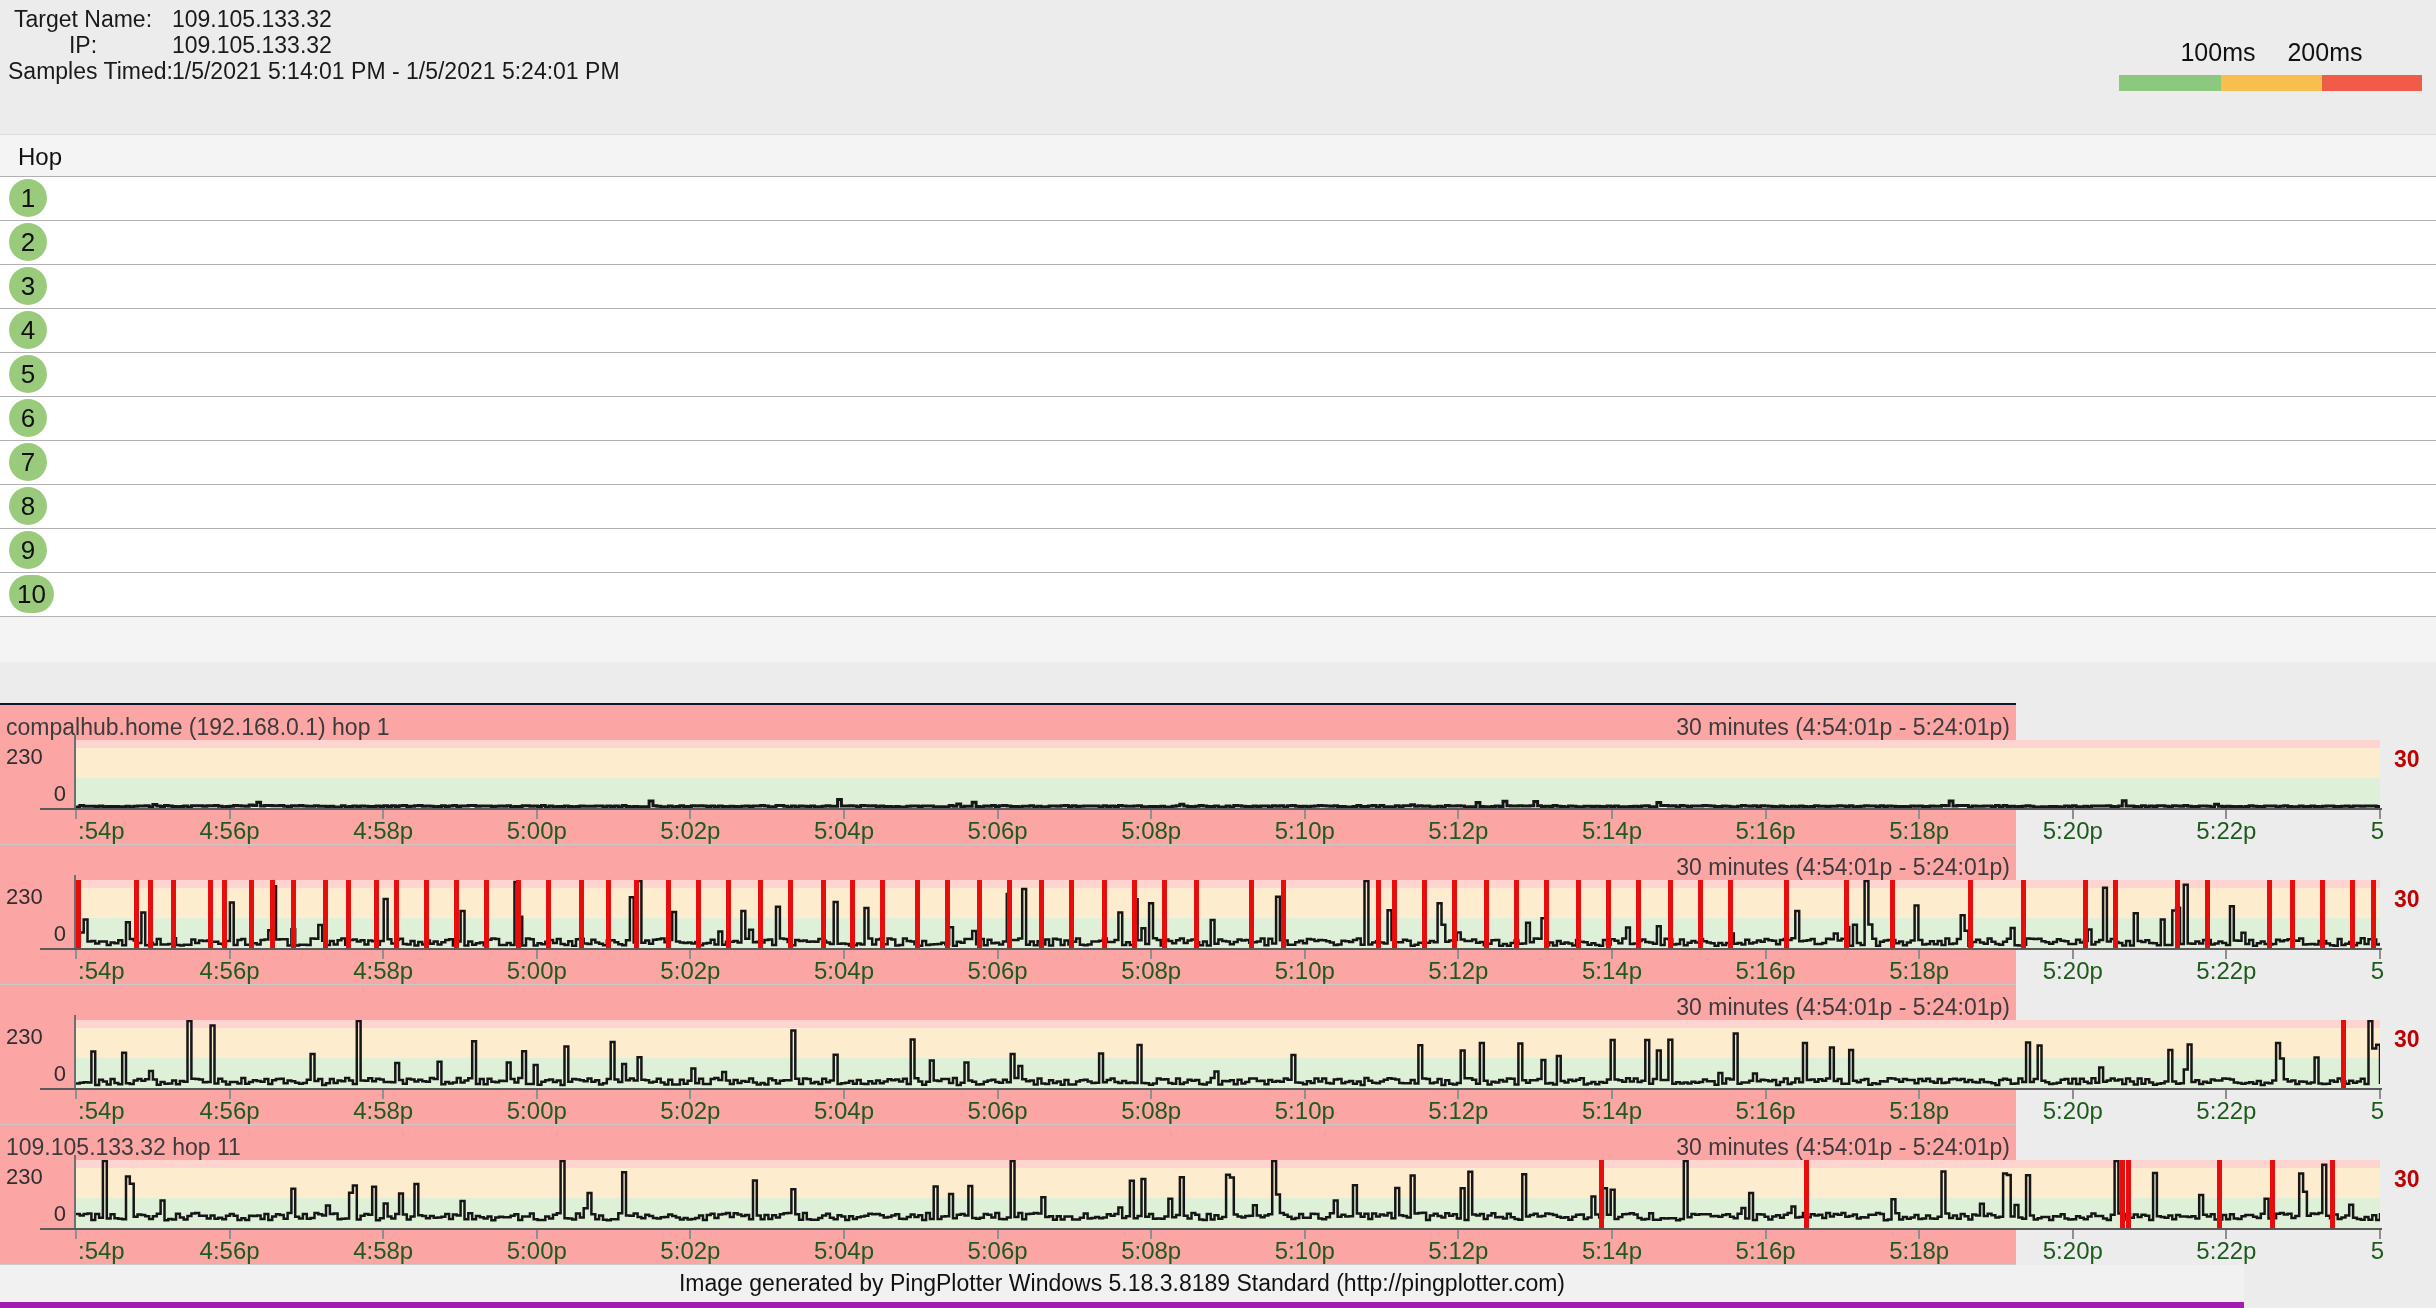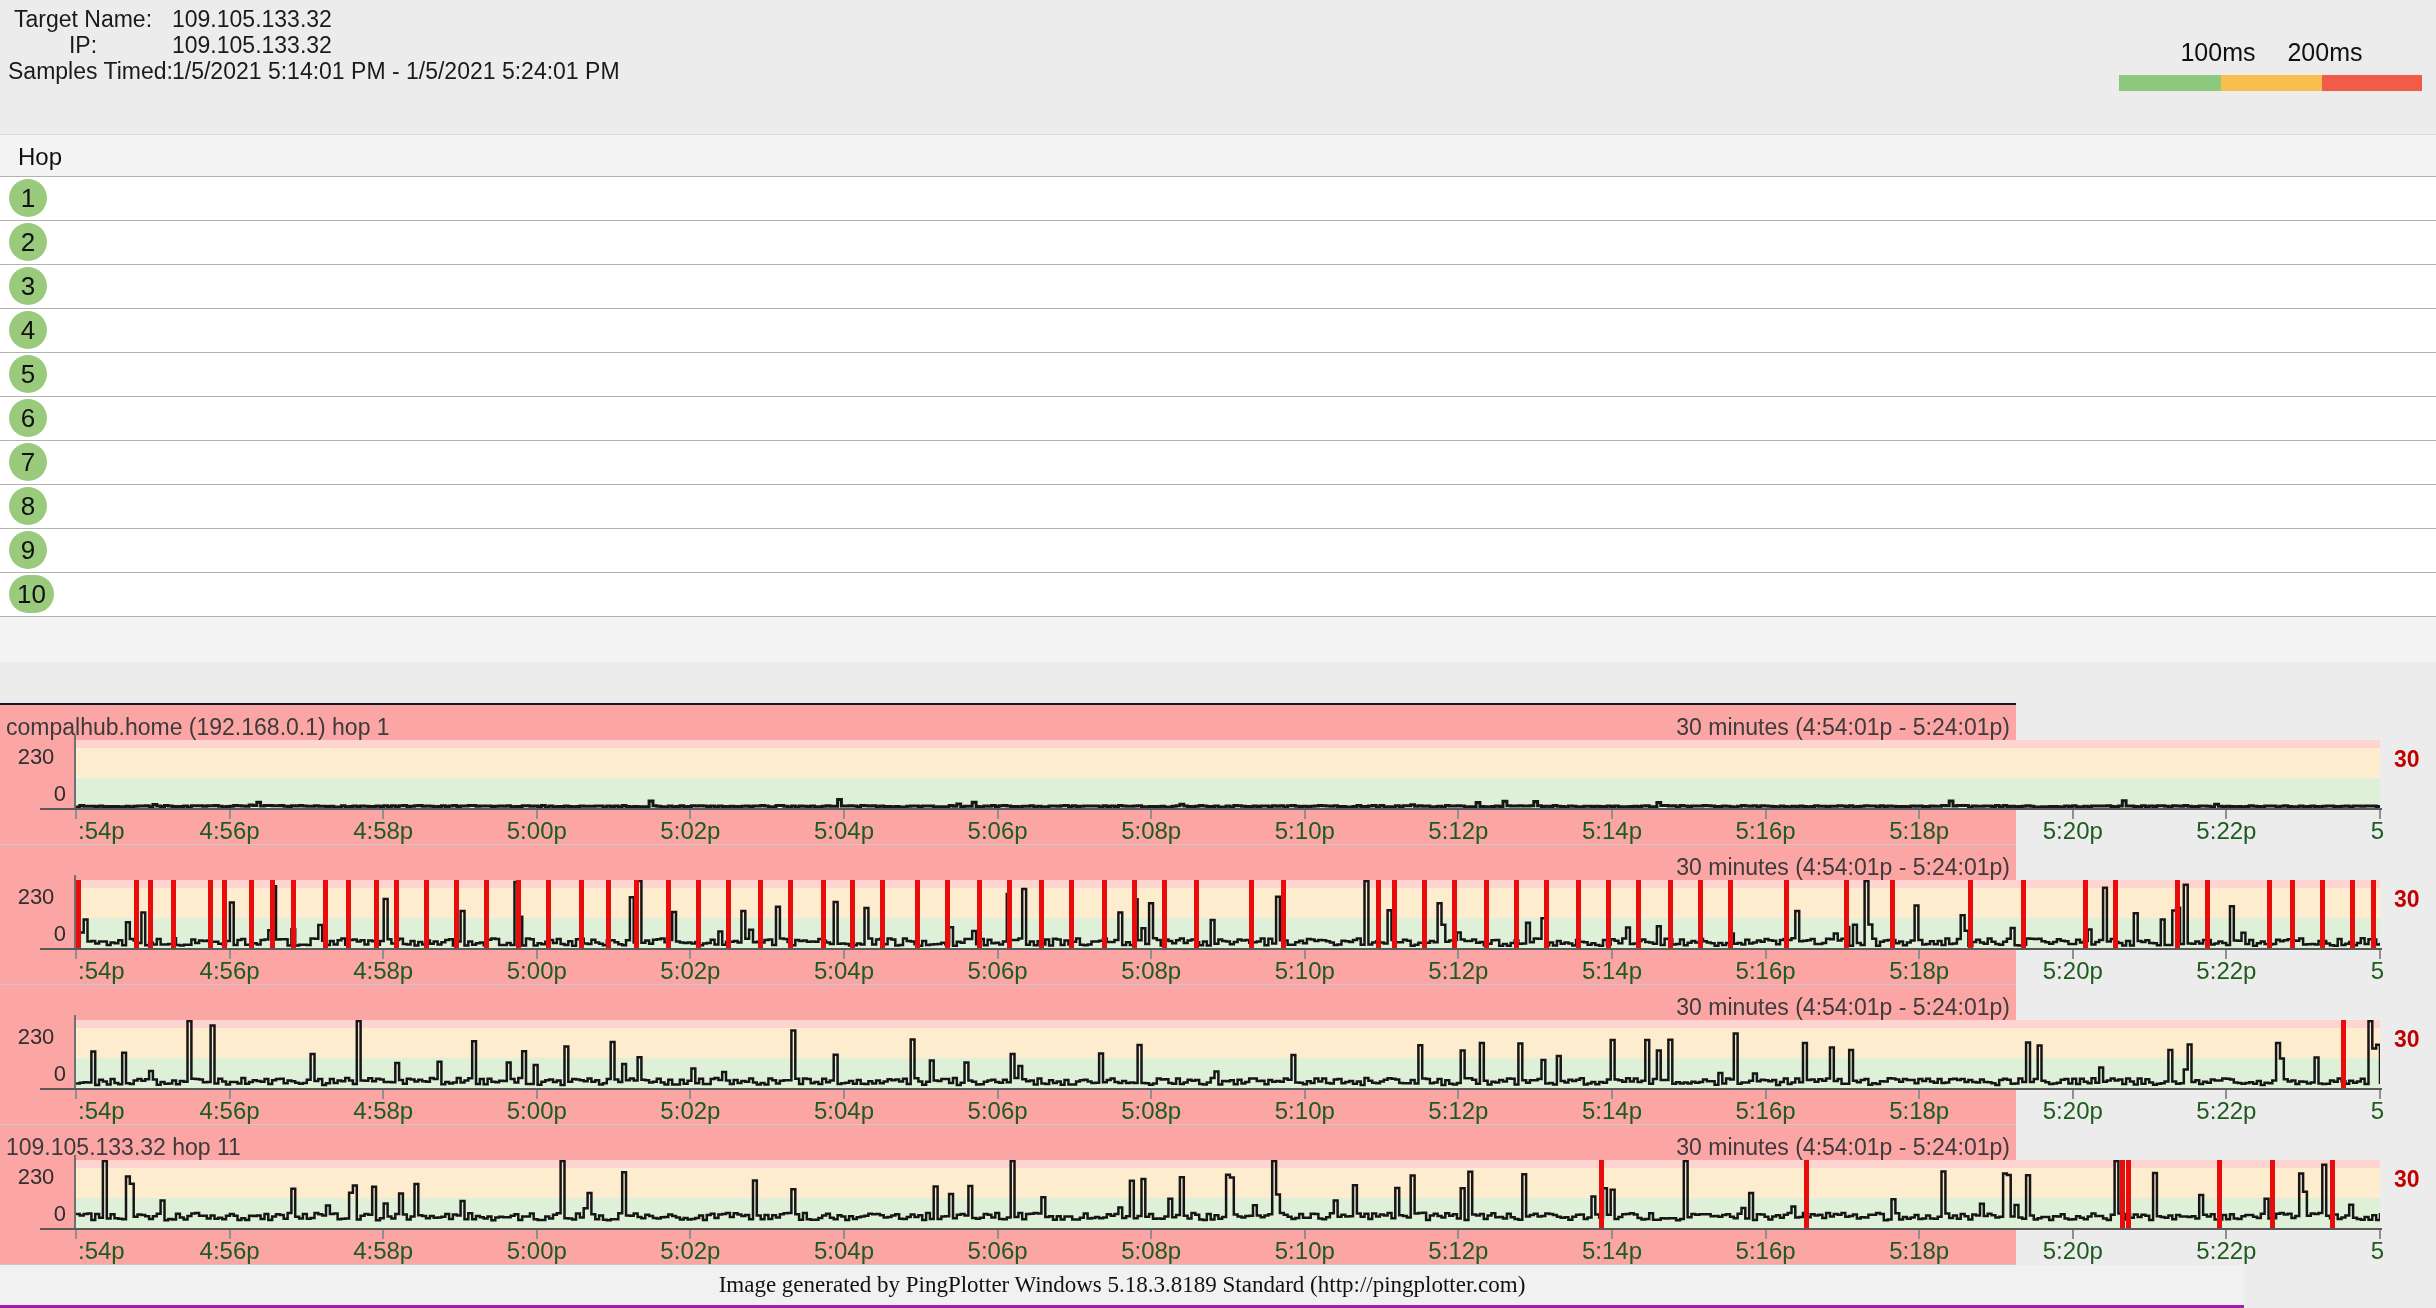--- a/index.html
+++ b/index.html
@@ -34,32 +34,32 @@
   .gblock{position:relative;height:140px;border-bottom:1px solid #c9c9c9;box-sizing:border-box}
   .g-title{position:absolute;top:9px;left:6px;font-size:23px;color:#3b3b3b;white-space:nowrap}
   .g-duration{position:absolute;top:9px;right:6px;font-size:23px;color:#3b3b3b;white-space:nowrap}
   .plot{position:absolute;left:76px;top:35px;width:2304px;height:68px;overflow:hidden}
   .band{position:absolute;left:0;width:100%}
   .band-red{top:0;height:8px}
   .band-yellow{top:8px;height:30px}
   .band-green{top:38px;height:30px}
   svg.trace{position:absolute;left:0;top:0;width:2304px;height:68px}
   .lossbar{position:absolute;top:0;width:5px;height:68px}
-  .ymax{position:absolute;left:6px;top:39px;width:60px;text-align:center;font-size:22px;color:#2e2e2e}
+  .ymax{position:absolute;left:6px;top:39px;width:60px;text-align:left;font-size:22px;color:#2e2e2e}
   .yzero{position:absolute;left:6px;top:76px;width:60px;text-align:right;font-size:22px;color:#2e2e2e}
   .loss30{position:absolute;left:2394px;top:41px;font-size:23px;font-weight:bold}
   .vaxis{position:absolute;left:74px;top:30px;width:2px;height:75px;background:#6f6f6f}
   .haxis{position:absolute;left:40px;top:103px;width:2342px;height:2px;background:#5a5a5a}
   .tick{position:absolute;top:105px;width:2px;height:9px;background:#8f8f8f}
   .tlabel{position:absolute;top:112px;font-size:24px;white-space:nowrap}
   
   #footer{
     position:absolute;top:1265px;left:0;width:2244px;height:43px;background:#f1f1f1;
     display:flex;align-items:center;justify-content:center;font-size:23px;color:#111;
-    border-bottom:3px solid #a21caf;box-sizing:border-box;font-family:Liberation Serif, serif;
+    border-bottom:6px solid #a21caf;box-sizing:border-box;
   }
 </style>
 </head>
 <body>
 
 <div class="hdr">
   <div class="hdr-row">
     <span class="hdr-label">Target Name:</span>
     <span class="hdr-value">109.105.133.32</span>
   </div>

